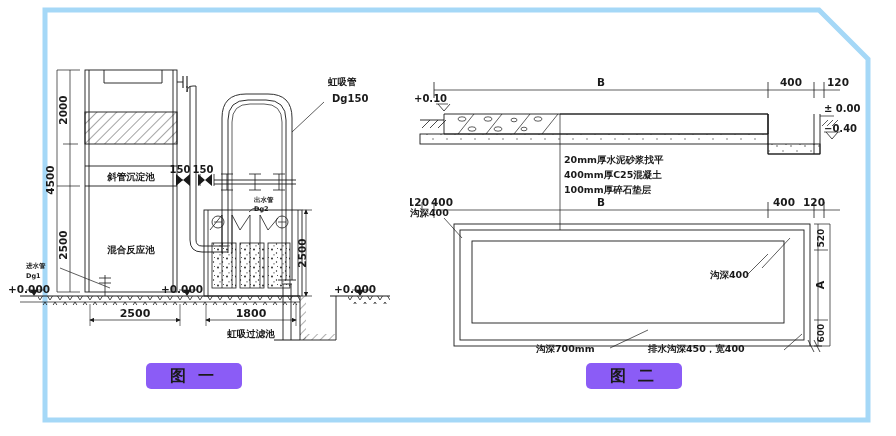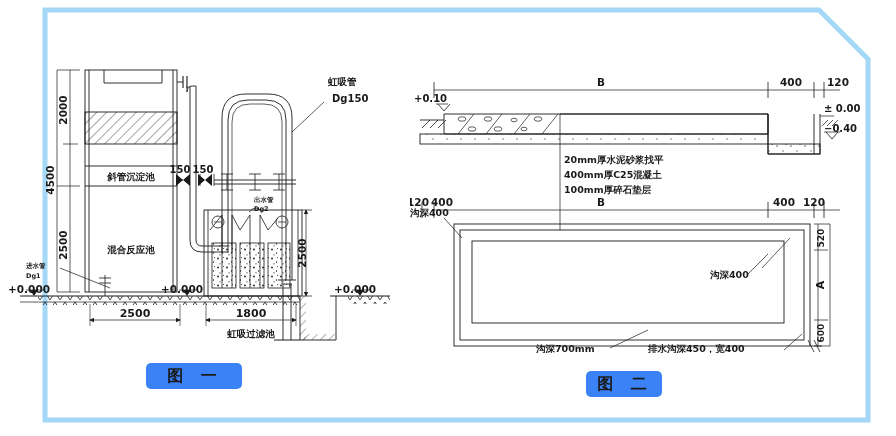--- a/index.html
+++ b/index.html
@@ -6,24 +6,24 @@
   body{
     width:896px;height:436px;background:#ffffff;
     font-family:"DejaVu Sans","Liberation Sans",sans-serif;
     overflow:hidden;position:relative;
   }
   #root{position:absolute;inset:0;}
   .border-frame{position:absolute;left:0;top:0;width:896px;height:436px;pointer-events:none;}
   .fig{position:absolute;}
   .svgwrap{position:absolute;left:0;top:0;}
   .cap{
-    position:absolute;background:#3b82f6;border-radius:5px;
+    position:absolute;background:#8b5cf6;border-radius:5px;
     display:flex;align-items:center;justify-content:center;
     font-size:16px;font-weight:bold;color:#1a1a1a;letter-spacing:4px;
-    font-family:Liberation Mono, monospace;
+    font-family:Liberation Serif, serif;
   }
   text{font-family:"DejaVu Sans","Liberation Sans",sans-serif;fill:#1a1a1a;}
   .cn{font-weight:bold;}
   .dim{font-weight:bold;}
 </style>
 </head>
 <body>
 
 <div id="root">
 
@@ -316,17 +316,17 @@
       <text class="dim" x="414" y="227" font-size="11" transform="rotate(-90 414 227)" text-anchor="middle">A</text>
       <text class="dim" x="414" y="275" font-size="9" transform="rotate(-90 414 275)" text-anchor="middle">600</text>
 
       <text class="cn" x="0" y="158" font-size="9.5" font-weight="bold">沟深400</text>
       <text class="cn" x="300" y="220" font-size="9.5" font-weight="bold">沟深400</text>
       <text class="cn" x="126" y="294" font-size="9.5" font-weight="bold">沟深700mm</text>
       <text class="cn" x="238" y="294" font-size="9.5" font-weight="bold">排水沟深450，宽400</text>
     </svg>
   </div>
 
-  <div class="cap" style="left:586px;top:371px;width:76px;height:26px;">
+  <div class="cap" style="left:586px;top:363px;width:96px;height:26px;">
     <span>图 二</span>
   </div>
 
 </div>
 
 </body></html>

